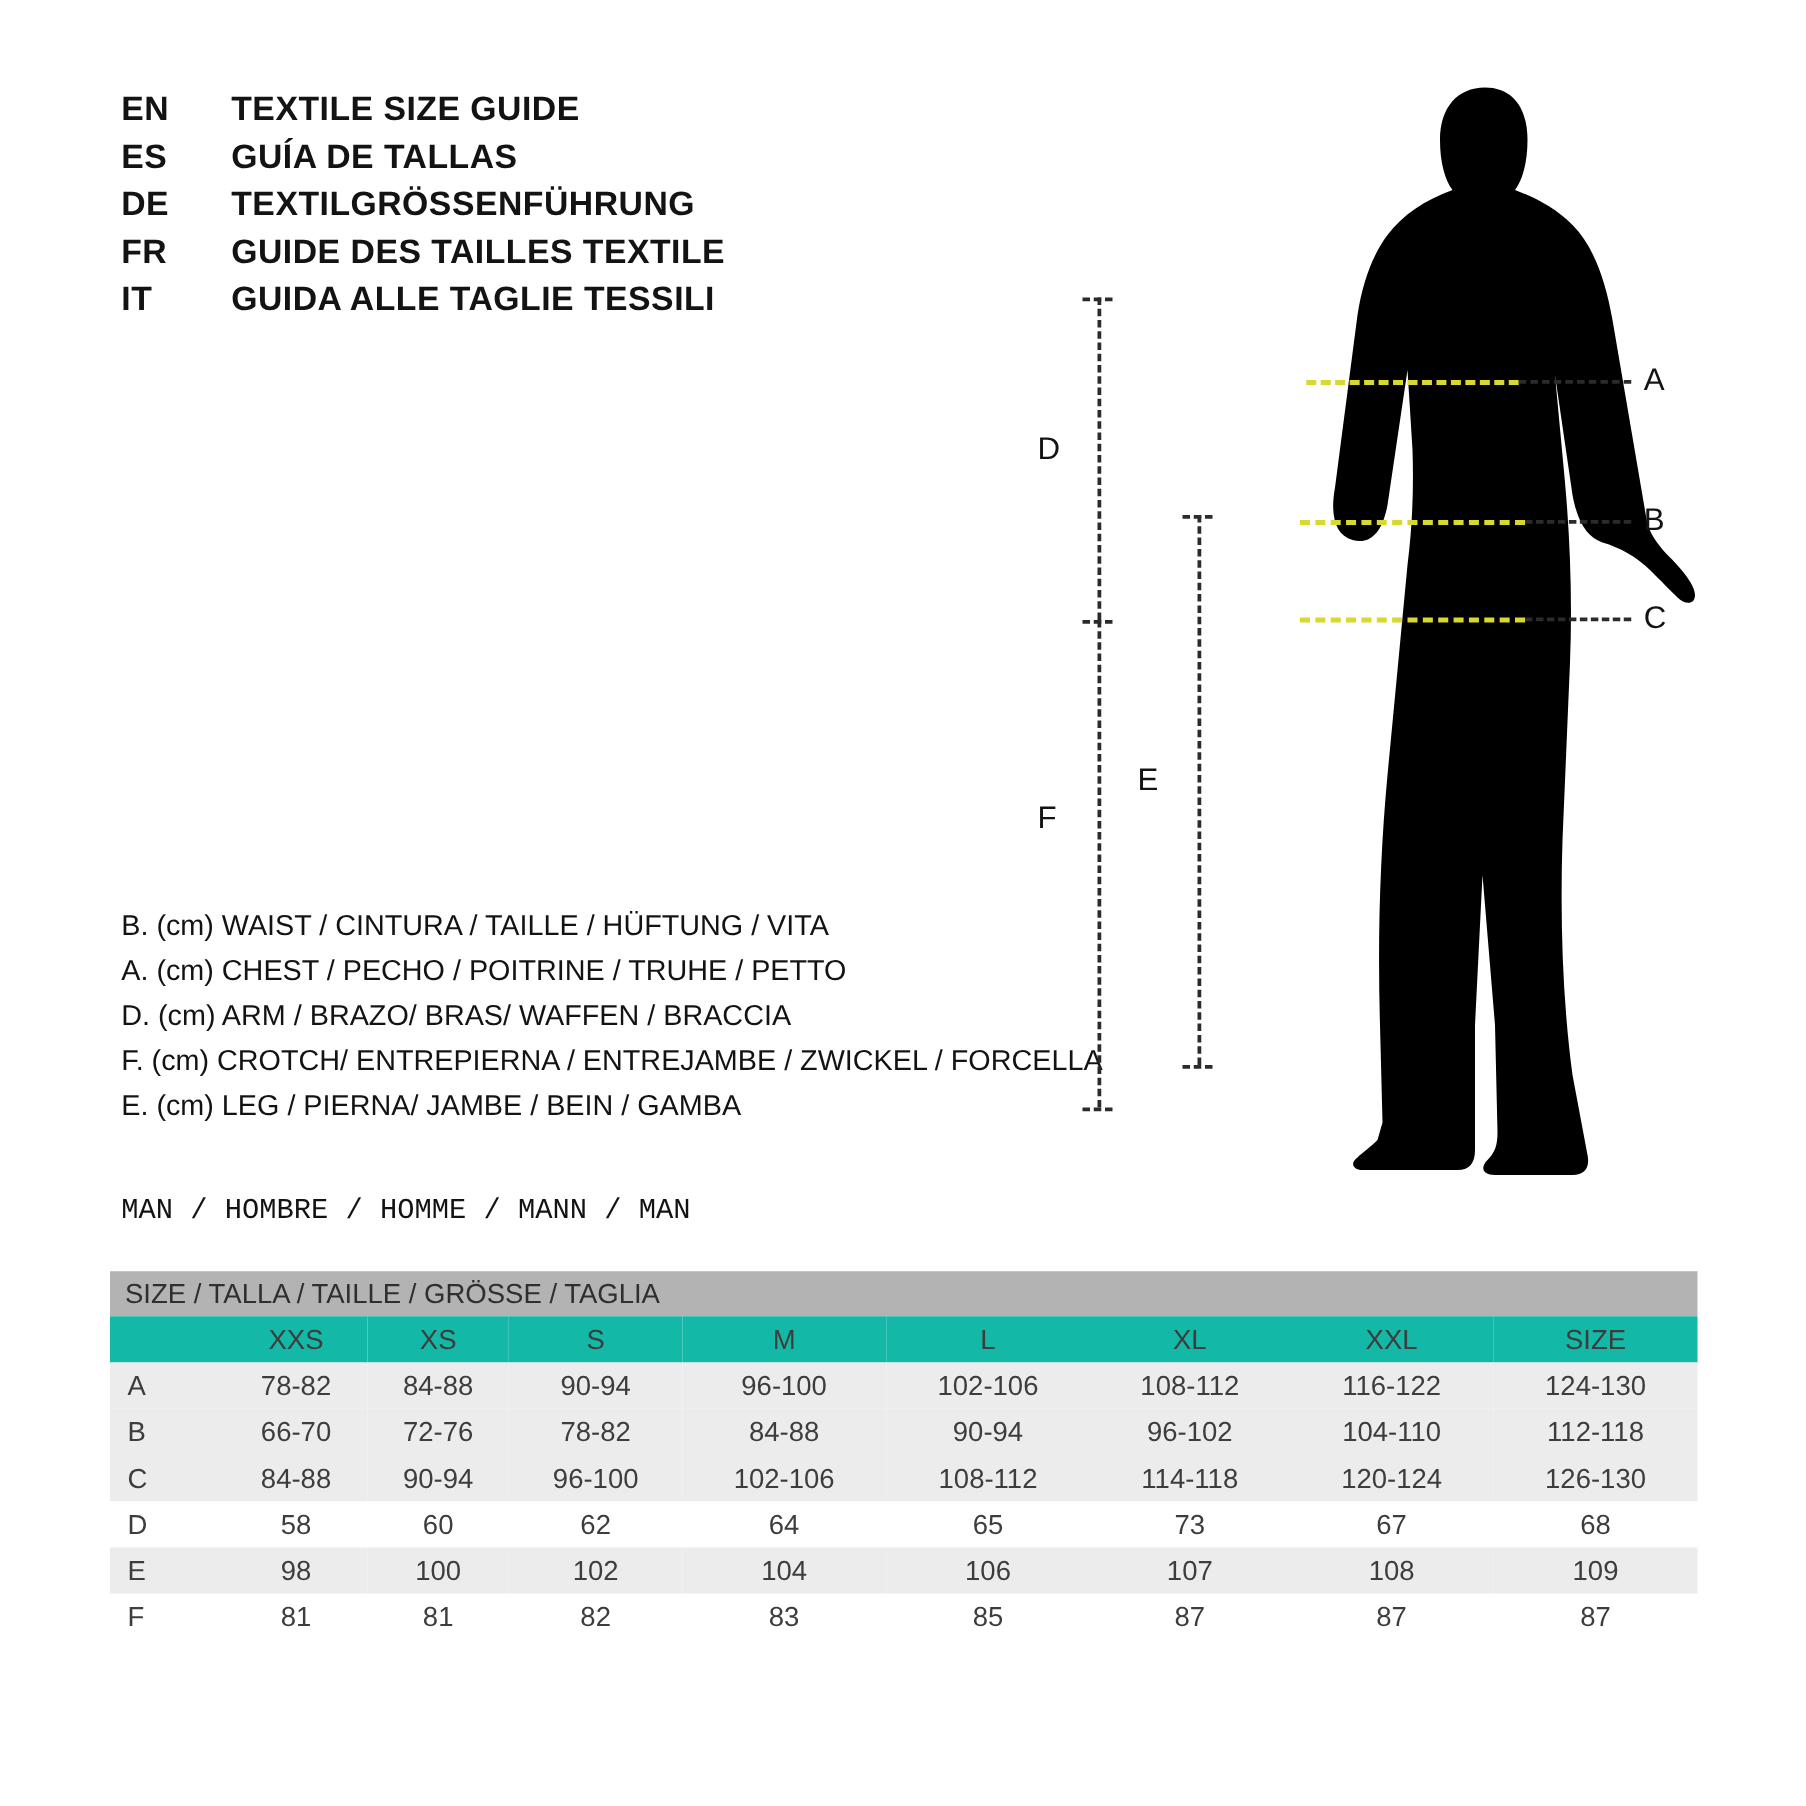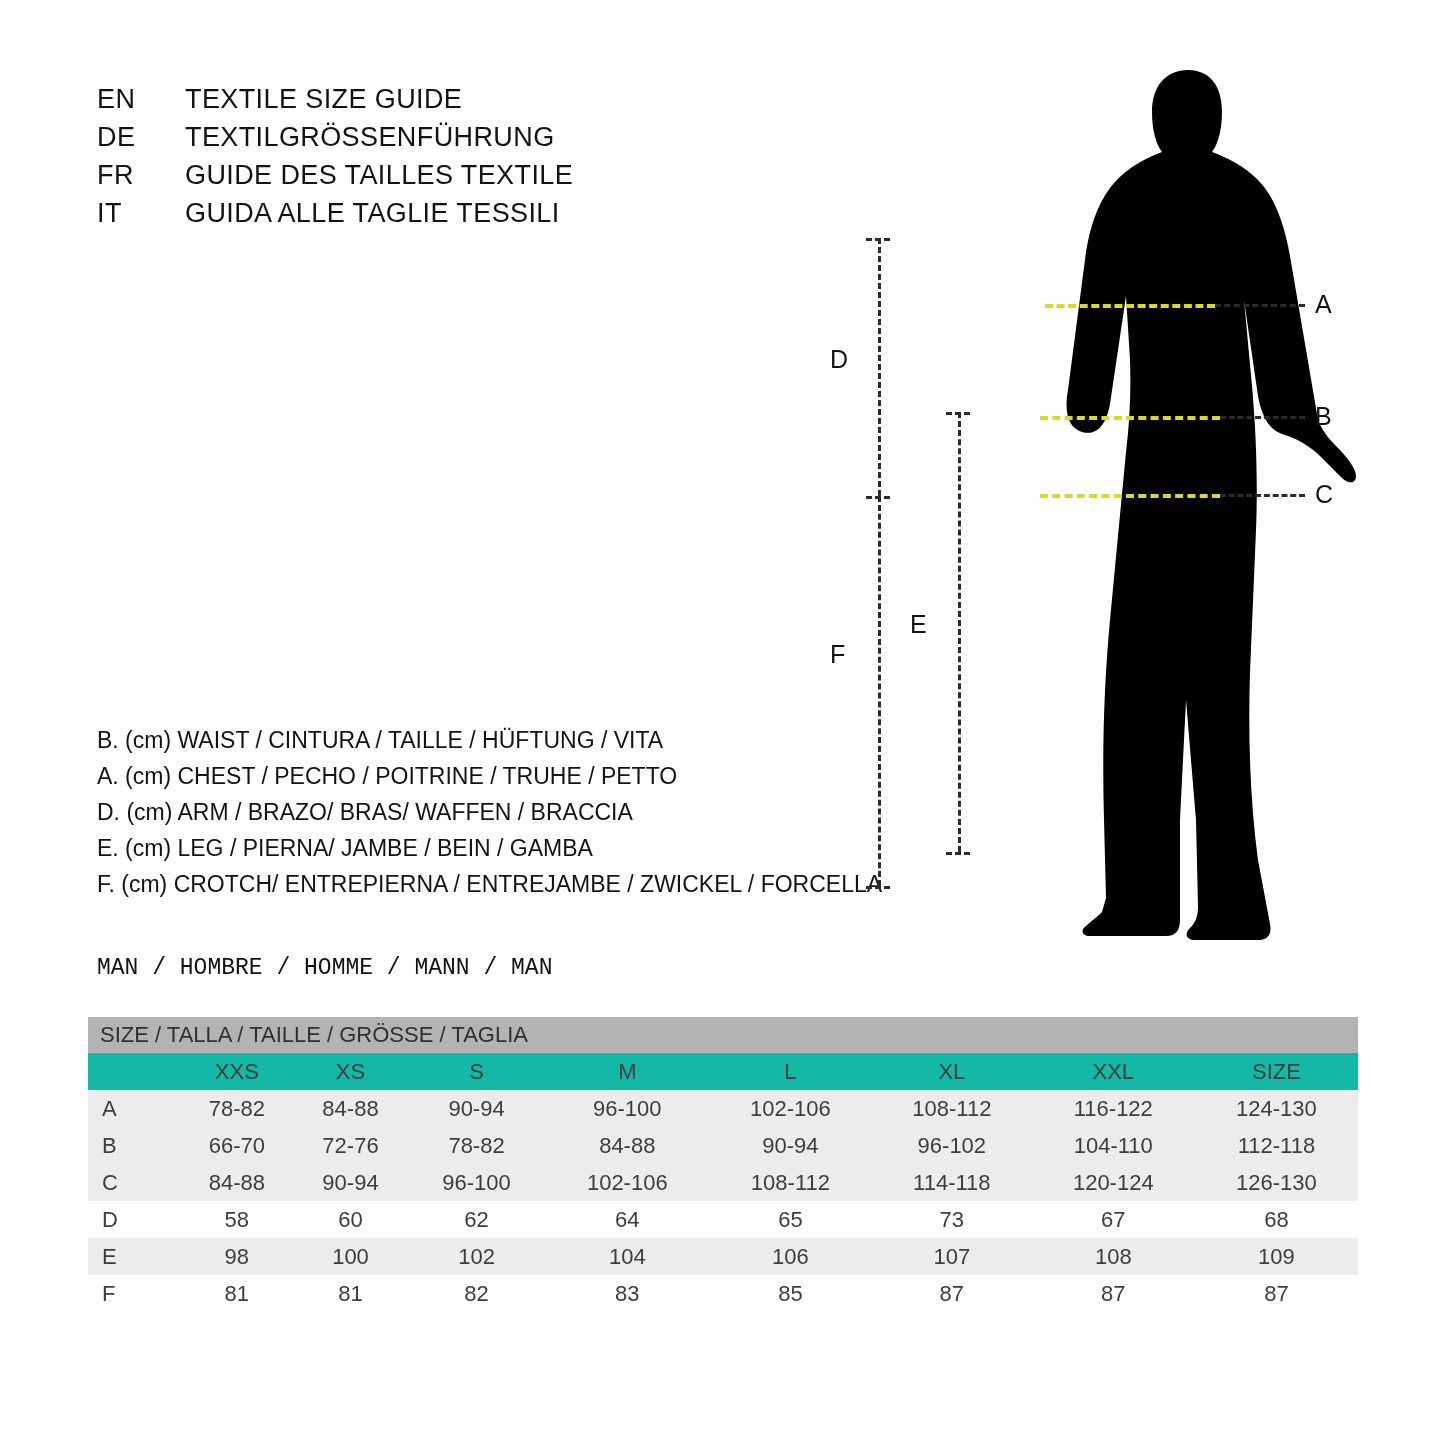--- a/index.html
+++ b/index.html
@@ -13,22 +13,23 @@
     font-family: "Liberation Sans", sans-serif;
     color: #1a1a1a;
     position: relative;
     overflow: hidden;
   }
 
   
   .titles {
     position: absolute;
     left: 97px;
-    top: 84px;
+    top: 72px;
     width: 620px;
+    font-weight: bold;
   }
   .title-row {
     display: flex;
     align-items: baseline;
     height: 38px;
     font-size: 27px;
     letter-spacing: 0.4px;
     color: #131313;
   }
   .title-lang {
@@ -140,39 +141,43 @@
 </style>
 </head>
 <body>
 
 <div class="titles">
   <div class="title-row">
     <span class="title-lang">EN</span>
     <span class="title-text">TEXTILE SIZE GUIDE</span>
   </div>
   <div class="title-row">
+    <span class="title-lang">ES</span>
+    <span class="title-text">GUÍA DE TALLAS</span>
+  </div>
+  <div class="title-row">
     <span class="title-lang">DE</span>
     <span class="title-text">TEXTILGRÖSSENFÜHRUNG</span>
   </div>
   <div class="title-row">
     <span class="title-lang">FR</span>
     <span class="title-text">GUIDE DES TAILLES TEXTILE</span>
   </div>
   <div class="title-row">
     <span class="title-lang">IT</span>
     <span class="title-text">GUIDA ALLE TAGLIE TESSILI</span>
   </div>
 </div>
 
 <div class="legend">
   <div class="legend-row">B. (cm) WAIST / CINTURA / TAILLE / HÜFTUNG / VITA</div>
   <div class="legend-row">A. (cm) CHEST / PECHO / POITRINE / TRUHE / PETTO</div>
   <div class="legend-row">D. (cm) ARM / BRAZO/ BRAS/ WAFFEN / BRACCIA</div>
+  <div class="legend-row">F. (cm) CROTCH/ ENTREPIERNA / ENTREJAMBE / ZWICKEL / FORCELLA</div>
   <div class="legend-row">E. (cm) LEG / PIERNA/ JAMBE / BEIN / GAMBA</div>
-  <div class="legend-row">F. (cm) CROTCH/ ENTREPIERNA / ENTREJAMBE / ZWICKEL / FORCELLA</div>
 </div>
 <div class="legend-gender">MAN / HOMBRE / HOMME / MANN / MAN</div>
 
 <div class="figure-area">
 
   <svg class="silhouette" viewBox="0 0 370 880">
     <path fill="#000000" d="
       M198 10
       C 176 10 162 26 162 52
       C 162 70 166 84 172 92

